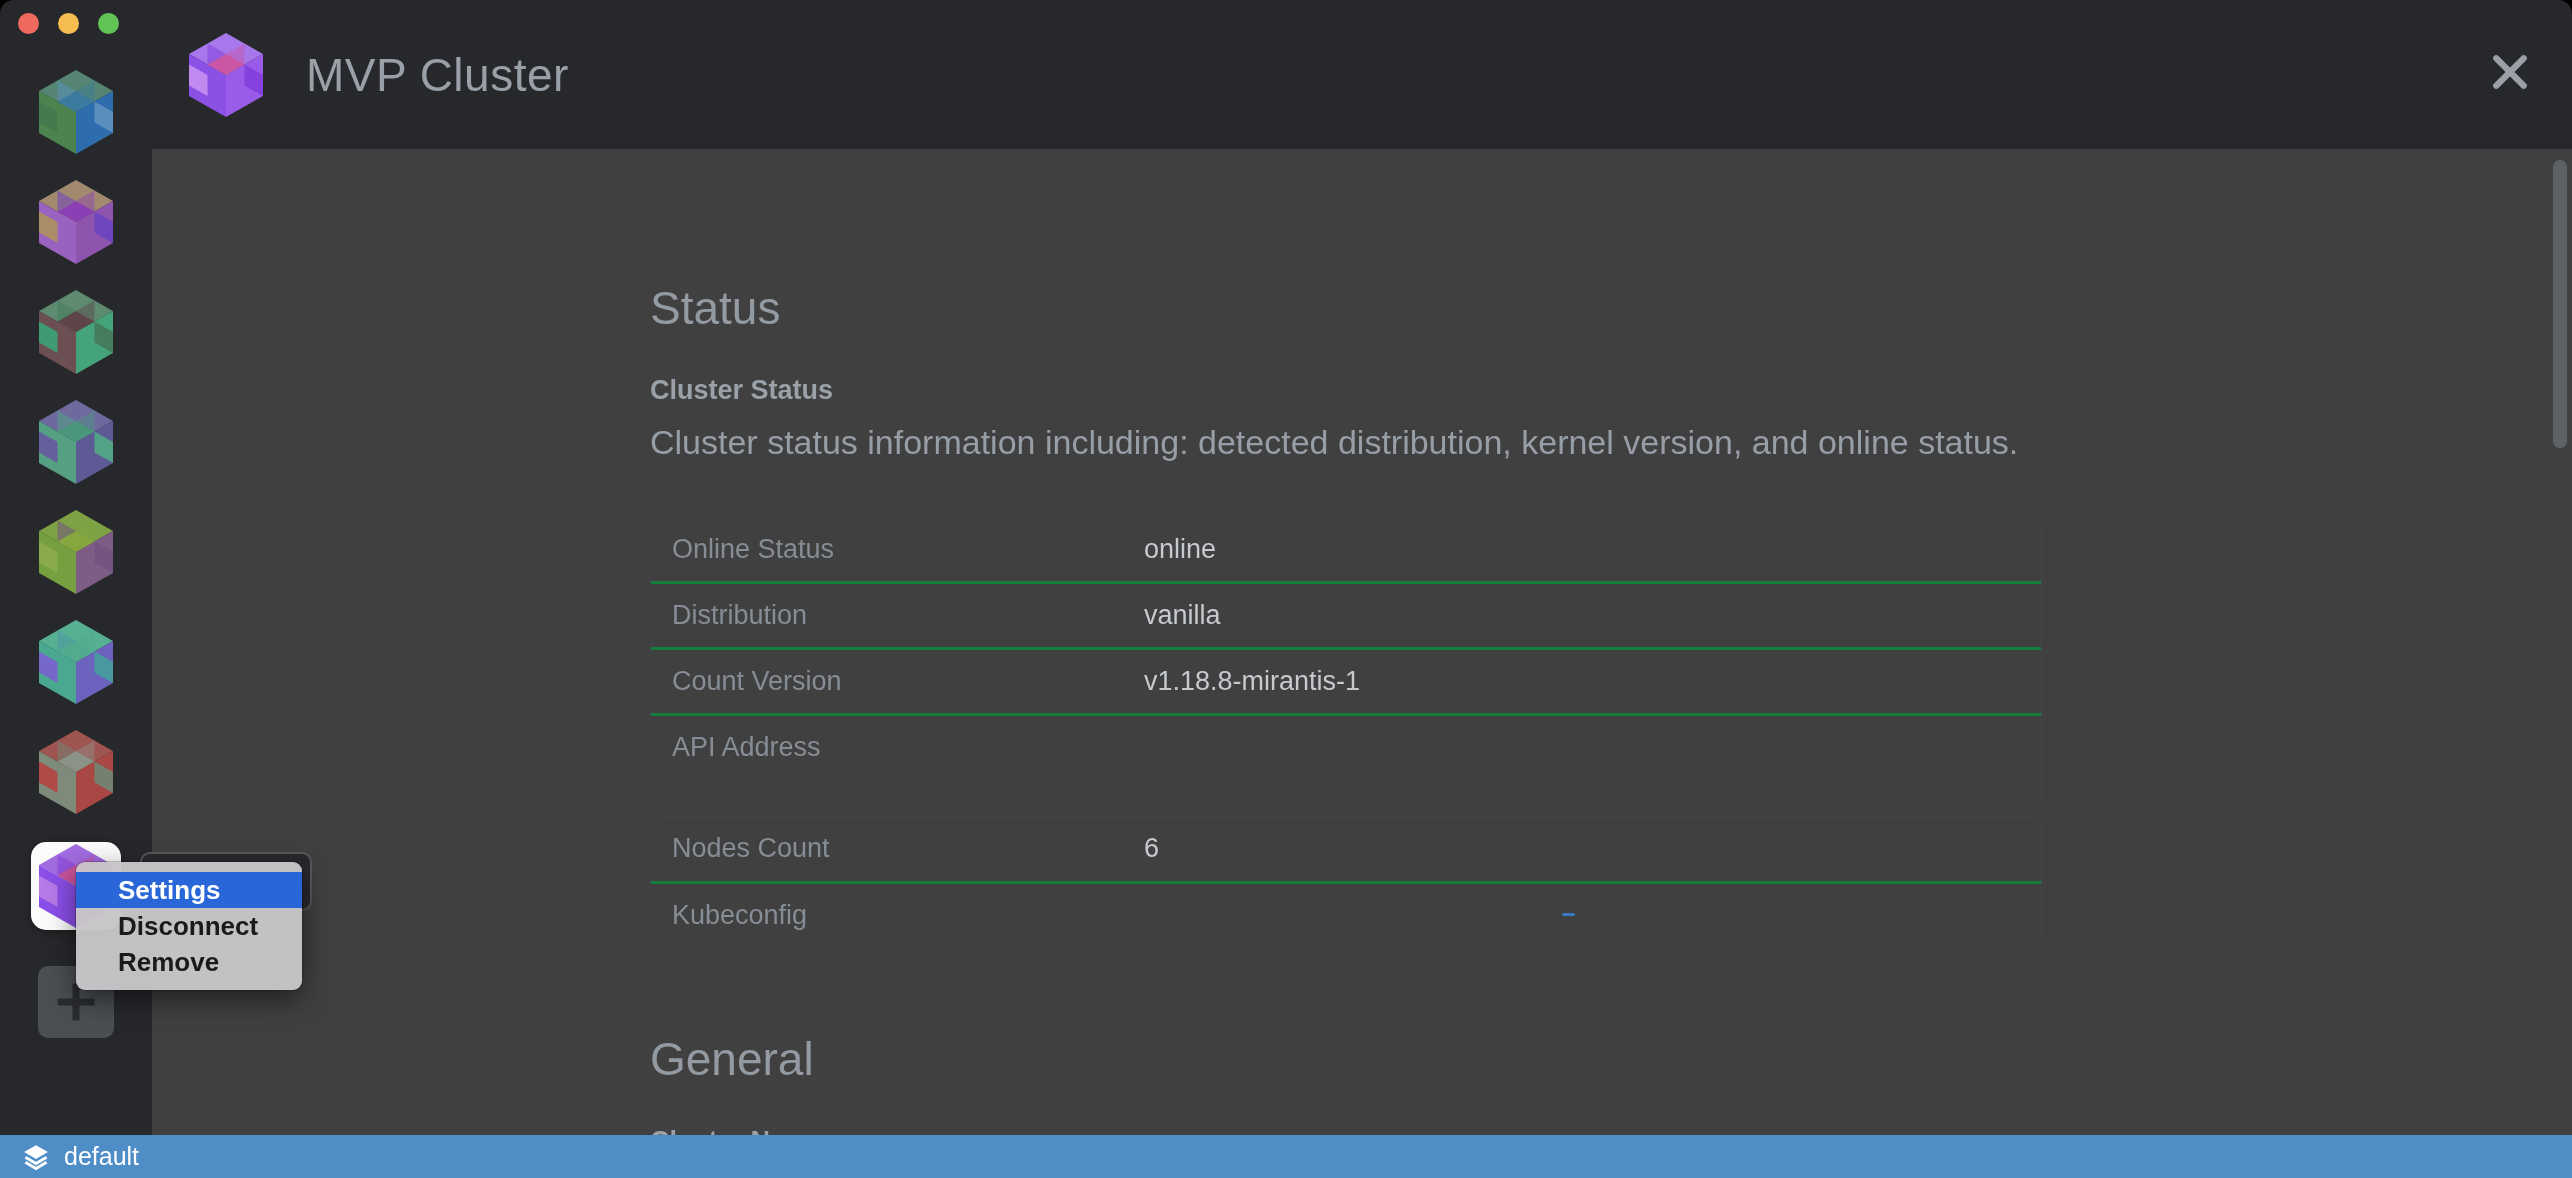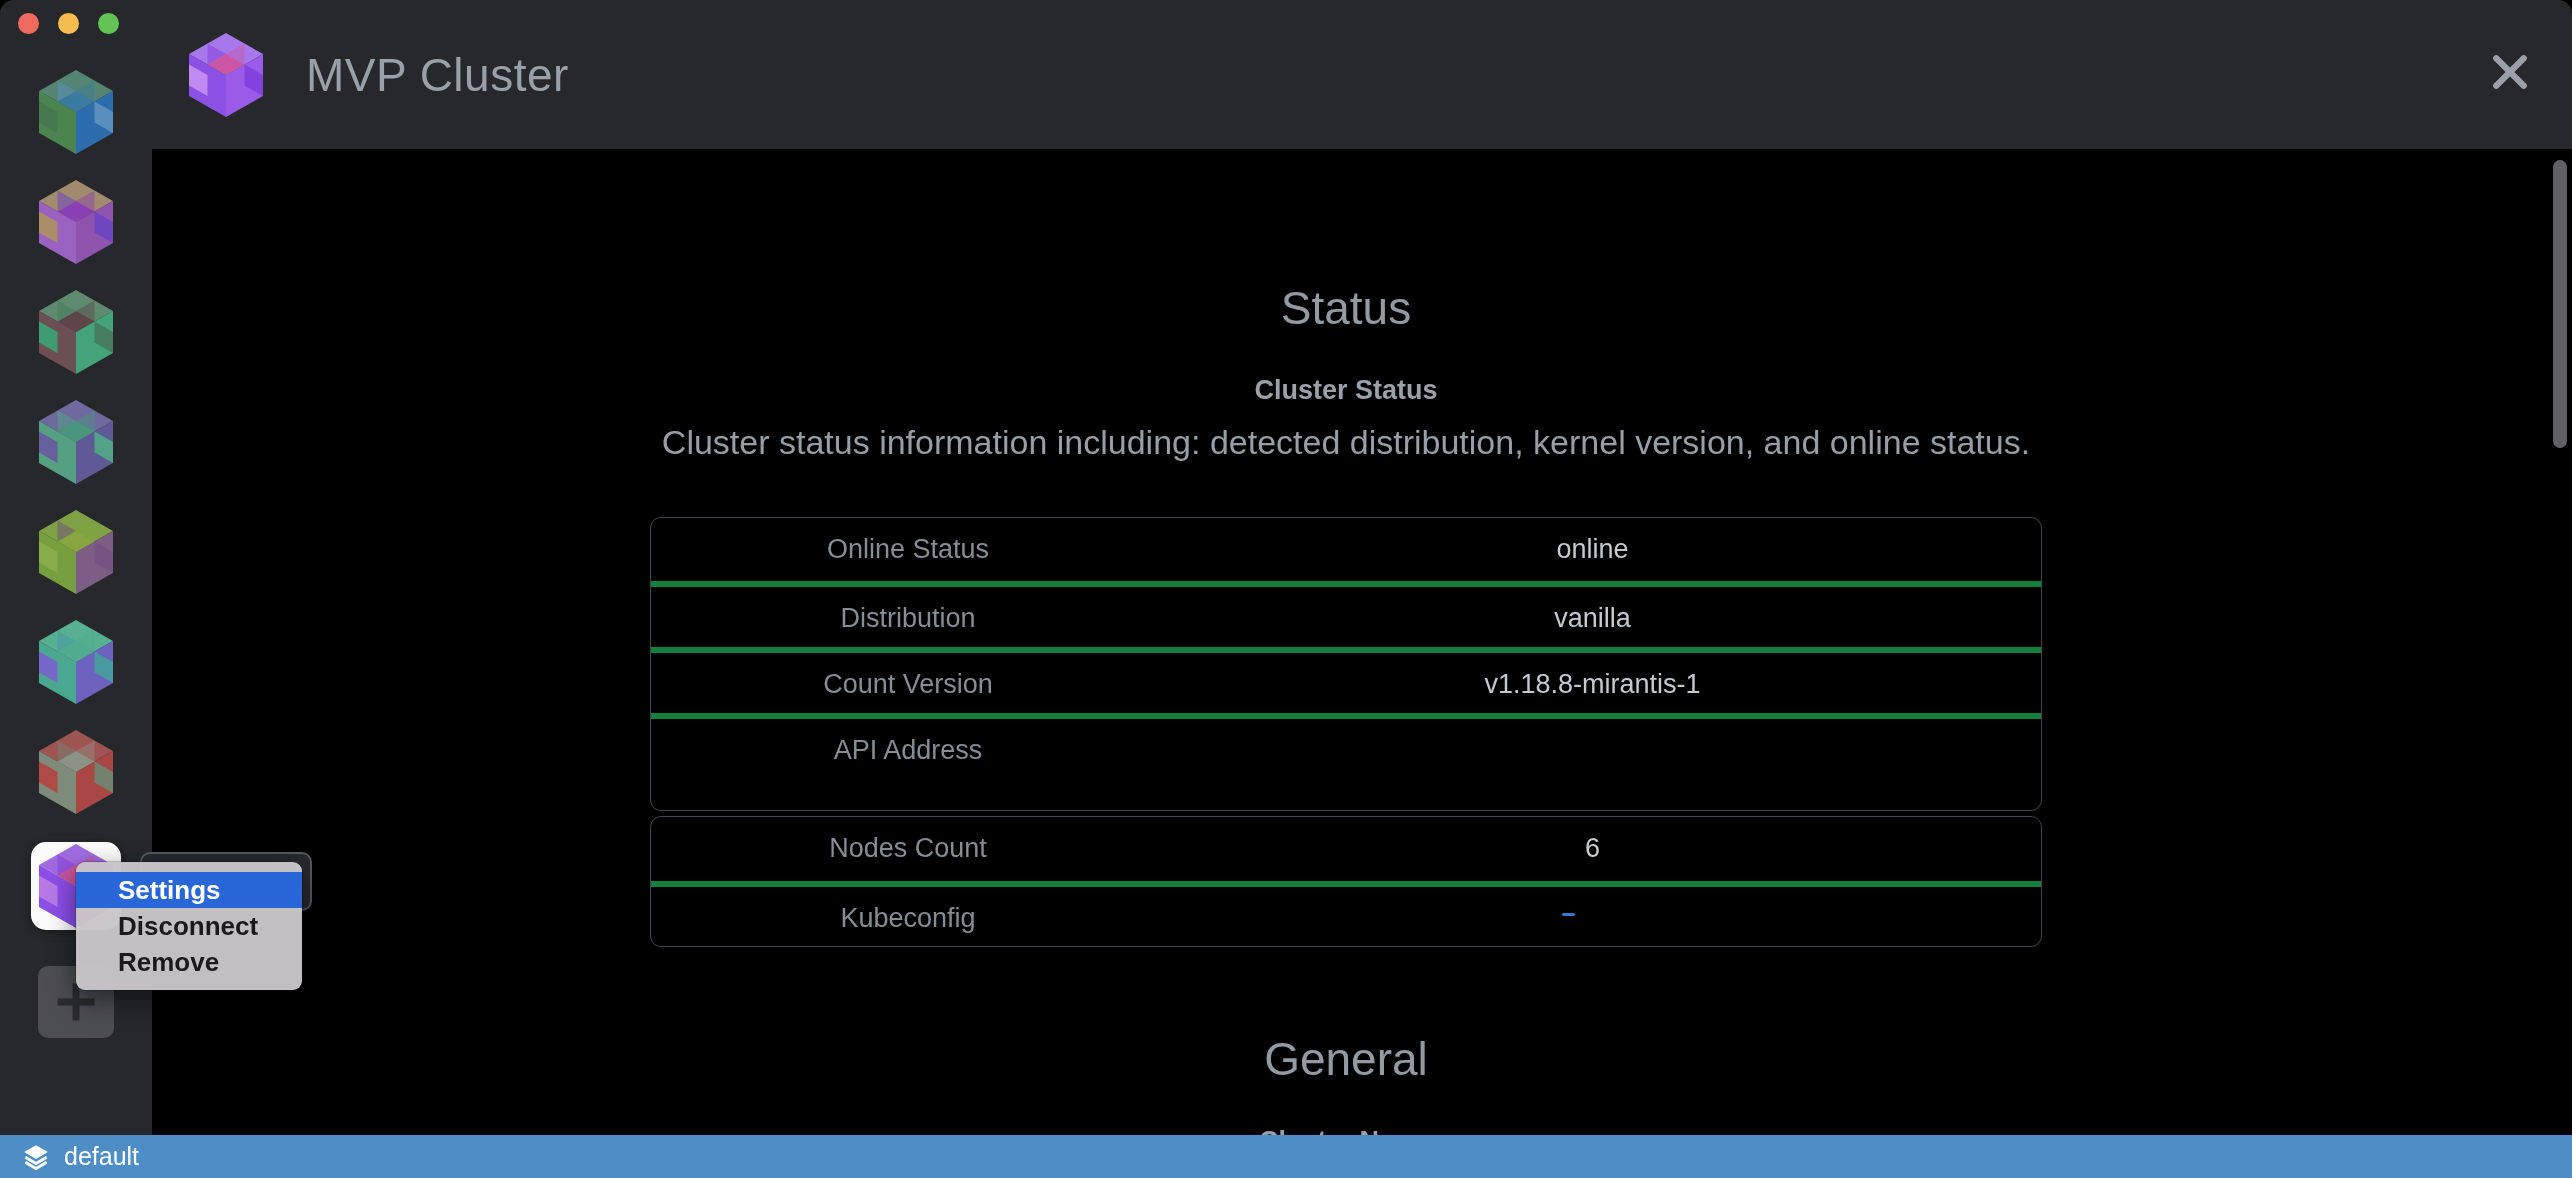--- a/index.html
+++ b/index.html
@@ -20,30 +20,30 @@
   
   .sidebar{position:absolute;left:0;top:0;width:152px;bottom:43px;}
   .cluster-icon{position:absolute;left:39px;width:74px;height:84px;cursor:pointer;}
   .cluster-icon svg{width:100%;height:100%;display:block;}
   .active-tile{position:absolute;left:31px;top:842px;width:90px;height:88px;background:#fbfbfb;
     border-radius:15px;box-shadow:0 2px 8px rgba(0,0,0,.35);z-index:1;}
   .active-tile .cluster-icon{left:8px;top:2px;}
   .add-btn{position:absolute;left:38px;top:966px;width:76px;height:72px;border-radius:10px;
     background:#4b4e53;display:flex;align-items:center;justify-content:center;cursor:pointer;}
   
-  .content{position:absolute;left:152px;top:149px;right:0;bottom:43px;background:#000000;overflow:hidden;text-align:center;}
+  .content{position:absolute;left:152px;top:149px;right:0;bottom:43px;background:#404040;overflow:hidden;}
   .inner{width:1392px;margin-left:498px;}
   .section-heading{font-size:46px;font-weight:400;color:#949aa2;margin:0;}
   .h-status{padding-top:132px;}
   .h-general{padding-top:85px;}
   .sub-heading{font-size:27px;font-weight:700;color:#9ba1a9;margin-top:40px;}
   .section-desc{font-size:34px;color:#989ea6;margin-top:17px;}
   .kv-table{margin-top:55px;border:1px solid #42454a;border-radius:11px;}
   .kv-table.second{margin-top:5px;position:relative;}
-  .kv-row{display:flex;border-top:6px solid #15803d;}
+  .kv-row{display:flex;border-top:3px solid #15803d;}
   .kv-row:first-child{border-top:none;}
   .kv-label{width:493px;padding:16px 0 0 21px;font-size:27px;color:#878d95;}
   .kv-value{flex:1;padding:16px 0 0 0;font-size:27px;color:#c6cacf;}
   .rh-63{height:63px;} .rh-66{height:66px;} .rh-97{height:97px;} .rh-64{height:64px;} .rh-65{height:65px;gap:20px;}
   .kube-link-dash{position:absolute;left:911px;top:96px;width:13px;height:3px;background:#3a79c8;border-radius:2px;}
   
   .scroll-thumb{position:absolute;right:5px;top:160px;width:14px;height:288px;border-radius:7px;background:#5e6166;z-index:4;}
   
   .tooltip-frame{position:absolute;left:140px;top:852px;width:172px;height:59px;border:2px solid #56585a;
     border-radius:10px;background:#28292c;z-index:2;}

